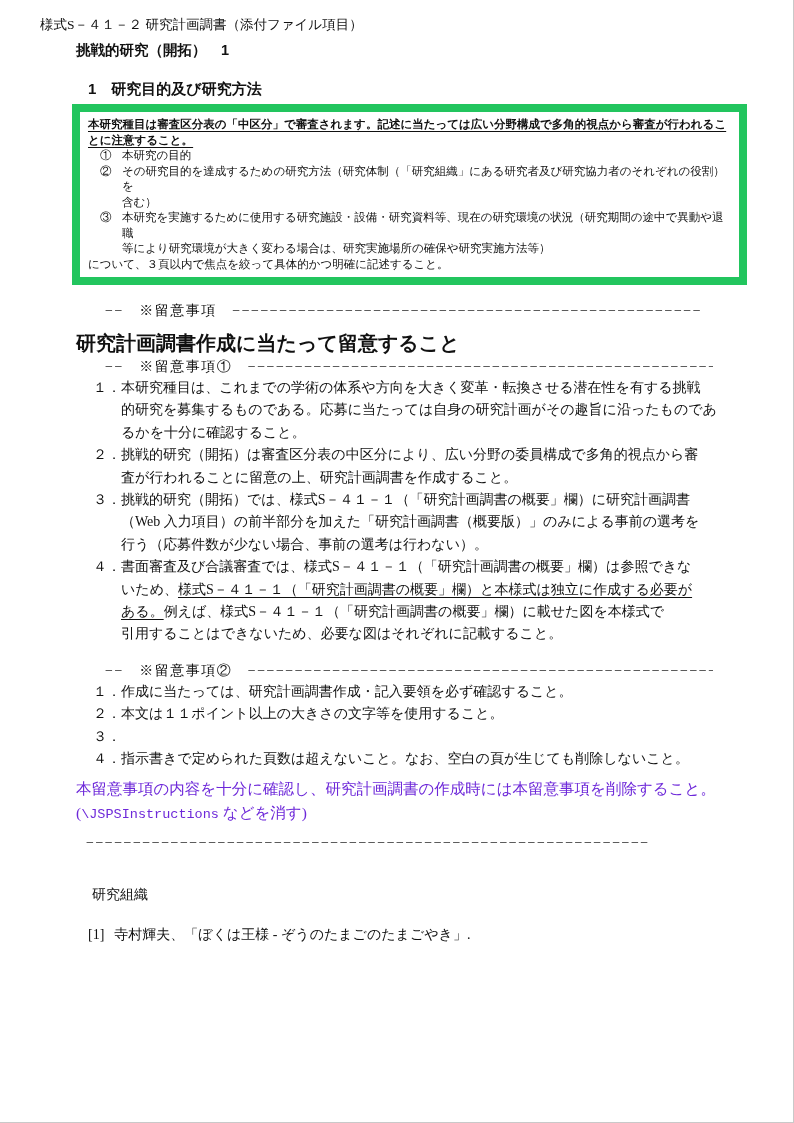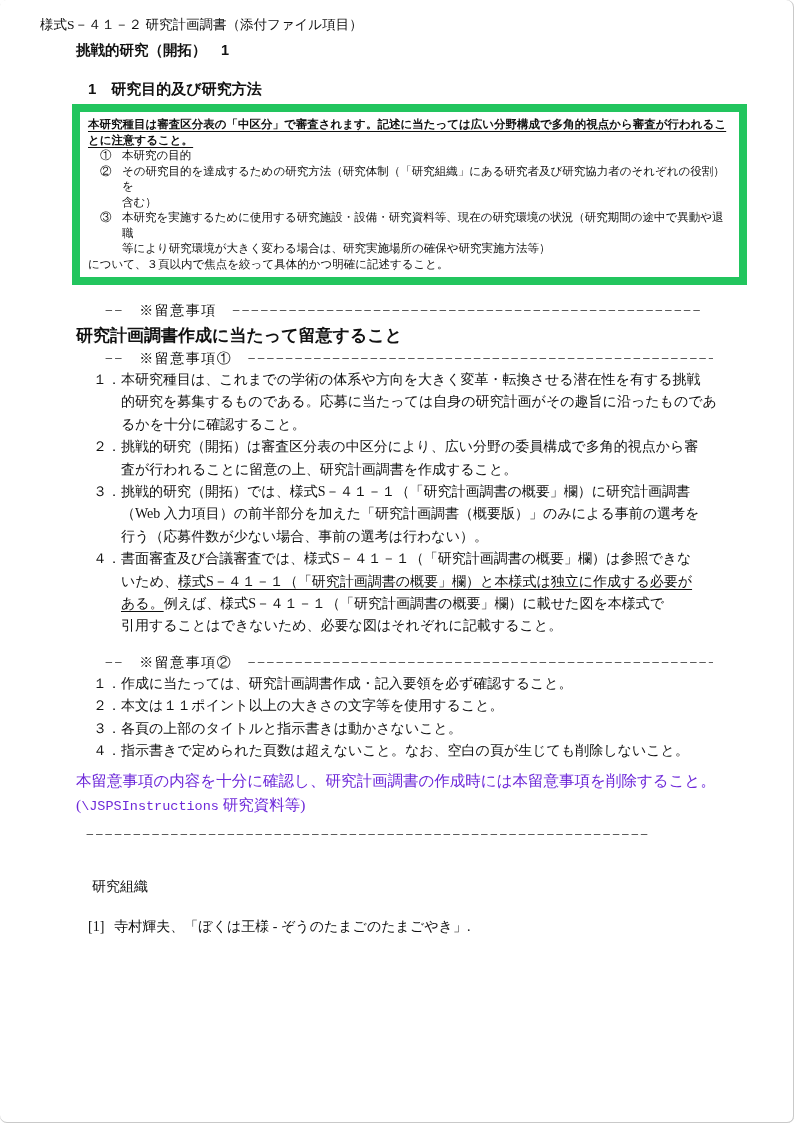--- a/index.html
+++ b/index.html
@@ -7,21 +7,20 @@
     position: relative;
     width: 794px;
     height: 1123px;
     box-sizing: border-box;
     padding: 16px 0 0 76px;
     background: #ffffff;
     overflow: hidden;
     color: #111111;
     font-family: "Liberation Serif", "DejaVu Serif", serif;
     box-shadow: inset -1px 0 0 #c9c9c9, inset 0 -1px 0 #c9c9c9;
-    border-radius: 7px;
   }
   .hdr1 {
     margin-left: -36px;
     font-size: 13.5px;
     line-height: 18px;
   }
   .hdr2 {
     margin-top: 6px;
     margin-right: 94px;
     text-align: left;
@@ -65,24 +64,24 @@
     white-space: nowrap;
     overflow: hidden;
     height: 21px;
   }
   .dashline.indent { margin-left: 29px; width: 608px; }
   .dashline.sep { margin-left: 10px; width: 627px; }
   .mt16 { margin-top: 15px; }
   .mt14 { margin-top: 14px; }
   .mt4  { margin-top: 4px; }
   .headline {
-    margin-top: 2px;
+    margin-top: 10px;
     font-family: "Liberation Sans", "DejaVu Sans", sans-serif;
     font-weight: bold;
-    font-size: 17px;
+    font-size: 20px;
     line-height: 25px;
   }
   .nlist { margin-left: 17px; font-size: 14px; line-height: 22.4px; }
   .nitem { display: flex; }
   .nmark { width: 28px; flex: none; }
   .ntext { white-space: pre-line; }
   .seg-underline { text-decoration: underline; text-underline-offset: 3px; }
   .seg-mono { font-family: "Liberation Mono", "DejaVu Sans Mono", monospace; font-size: 13.5px; }
   .warning {
     margin-top: 6px;
@@ -162,31 +161,30 @@
     <div class="nitem">
       <span class="nmark">１．</span>
       <span class="ntext"><span>作成に当たっては、研究計画調書作成・記入要領を必ず確認すること。</span></span>
     </div>
     <div class="nitem">
       <span class="nmark">２．</span>
       <span class="ntext"><span>本文は１１ポイント以上の大きさの文字等を使用すること。</span></span>
     </div>
     <div class="nitem">
       <span class="nmark">３．</span>
-      <span class="ntext"><span>各頁の上部のタイトルと指示書きは動かさないこと。</span></span>
     </div>
     <div class="nitem">
       <span class="nmark">４．</span>
       <span class="ntext"><span>指示書きで定められた頁数は超えないこと。なお、空白の頁が生じても削除しないこと。</span></span>
     </div>
   </div>
 
   <div class="warning">
     <div>本留意事項の内容を十分に確認し、研究計画調書の作成時には本留意事項を削除すること。</div>
-    <div><span>(</span><span class="seg-mono">\JSPSInstructions</span><span> 研究資料等)</span></div>
+    <div><span>(</span><span class="seg-mono">\JSPSInstructions</span><span> などを消す)</span></div>
   </div>
 
   <div class="dashline sep mt4">−−−−−−−−−−−−−−−−−−−−−−−−−−−−−−−−−−−−−−−−−−−−−−−−−−−−−−−−−−−−</div>
 
 
   <div class="ref-heading">研究組織</div>
   <div class="ref-item">
     <span class="ref-marker">[1]</span>
     <span>寺村輝夫、「ぼくは王様 - ぞうのたまごのたまごやき」.</span>
   </div>

